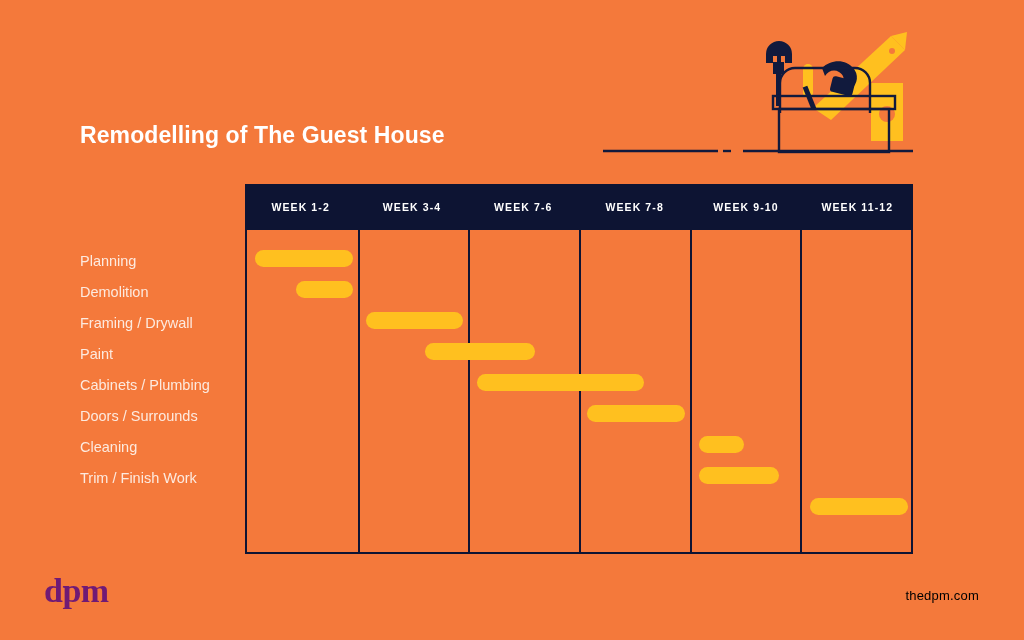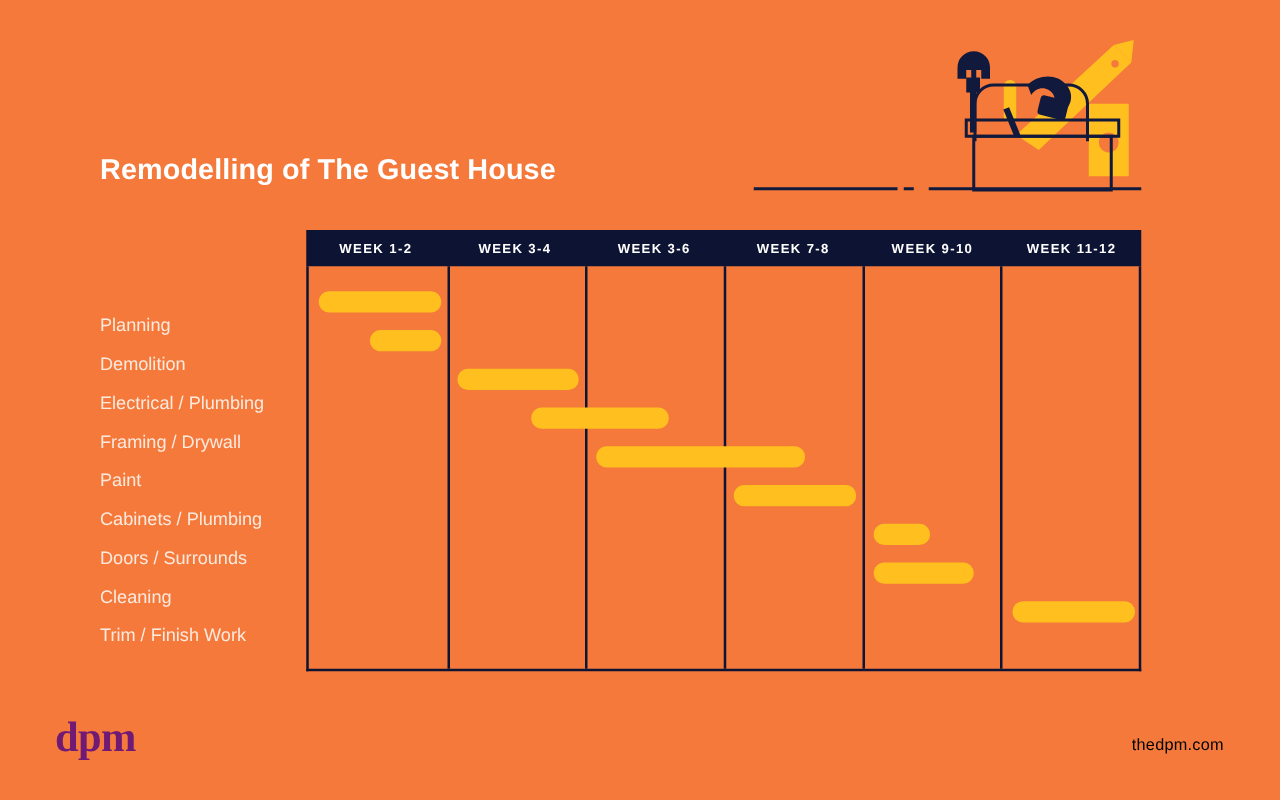--- a/index.html
+++ b/index.html
@@ -30,21 +30,21 @@
   }
 
   
   .chart{
     position:absolute;
     left:245px; top:184px;
     width:668px; height:353px;
   }
   .chart-head{
     display:flex;
-    height:29px;
+    height:46px;
     background:#0d1433;
     width:100%;
     box-sizing:border-box;
   }
   .chart-head .hcell{
     flex:1 1 0;
     display:flex;
     align-items:center;
     justify-content:center;
     color:#ffffff;
@@ -154,34 +154,33 @@
       <line x1="8" y1="131" x2="123" y2="131"></line>
       <line x1="128" y1="131" x2="136" y2="131"></line>
       <line x1="148" y1="131" x2="318" y2="131"></line>
     </g>
   </svg>
 </div>
 
 <div class="tasks">
   <div class="task">Planning</div>
   <div class="task">Demolition</div>
-  <div class="task">Electrical / Plumbing</div>
   <div class="task">Framing / Drywall</div>
   <div class="task">Paint</div>
   <div class="task">Cabinets / Plumbing</div>
   <div class="task">Doors / Surrounds</div>
   <div class="task">Cleaning</div>
   <div class="task">Trim / Finish Work</div>
 </div>
 
 <div class="chart">
   <div class="chart-head">
     <div class="hcell">WEEK 1-2</div>
     <div class="hcell">WEEK 3-4</div>
-    <div class="hcell">WEEK 3-6</div>
+    <div class="hcell">WEEK 7-6</div>
     <div class="hcell">WEEK 7-8</div>
     <div class="hcell">WEEK 9-10</div>
     <div class="hcell">WEEK 11-12</div>
   </div>
   <div class="chart-body" id="chart-body">
 
     <div class="colline" style="left:16.667%"></div>
     <div class="colline" style="left:33.333%"></div>
     <div class="colline" style="left:50%"></div>
     <div class="colline" style="left:66.667%"></div>

